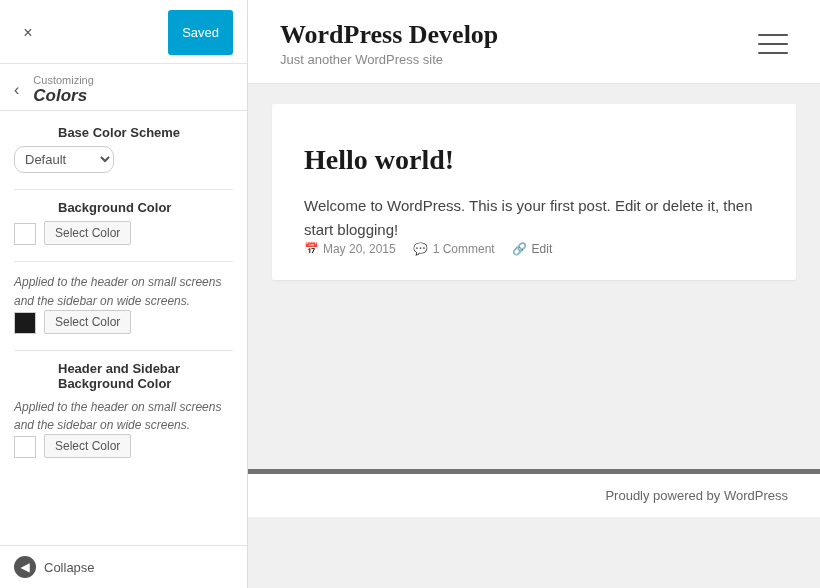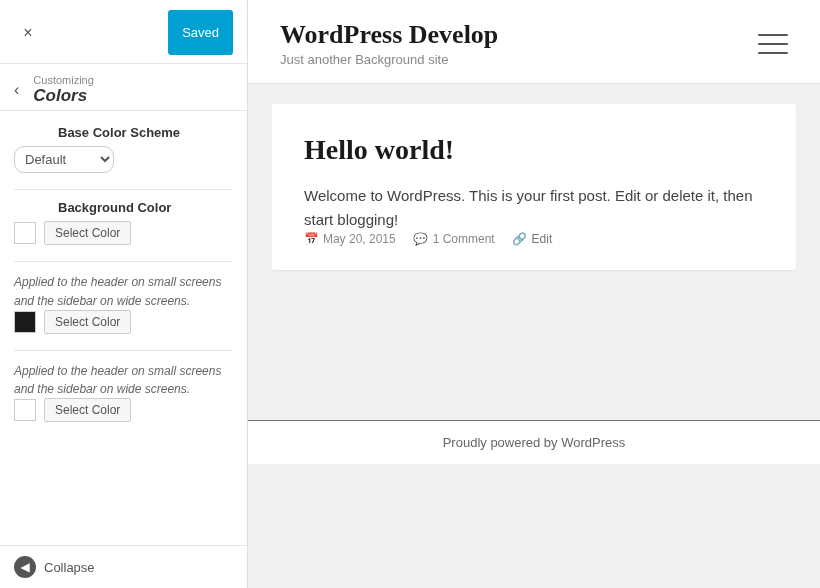--- a/index.html
+++ b/index.html
@@ -132,21 +132,21 @@
       font-size: 13px;
       padding: 4px 6px;
       border-radius: 10px;
       color: #555;
       cursor: pointer;
       min-width: 100px;
     }
 
     .color-row {
       display: flex;
-      align-items: center;
+      align-items: flex-end;
       gap: 8px;
     }
 
     .color-swatch {
       width: 22px;
       height: 22px;
       border: 1px solid #ccc;
       display: inline-block;
       cursor: pointer;
     }
@@ -200,21 +200,21 @@
       font-size: 13px;
       color: #555;
     }
 
     
     .preview-area {
       flex: 1;
       background: #6d28d9;
       display: flex;
       flex-direction: column;
-      height: 464px;
+      height: 517px;
       overflow: hidden;
     }
 
     .wp-site-header {
       background: #fff;
       padding: 20px 32px 16px 32px;
       display: flex;
       align-items: center;
       justify-content: space-between;
       border-bottom: 1px solid #e5e5e5;
@@ -257,21 +257,21 @@
       padding: 20px 24px;
       background: #f0f0f0;
       display: flex;
       flex-direction: column;
       gap: 16px;
     }
 
     .post-card {
       background: #fff;
       border-radius: 2px;
-      padding: 30px 32px 24px 32px;
+      padding: 40px 32px 24px 32px;
       box-shadow: 0 1px 2px rgba(0,0,0,0.06);
     }
 
     .post-title {
       font-size: 28px;
       font-weight: 700;
       color: #1a1a1a;
       font-family: Georgia, serif;
       margin-bottom: 18px;
     }
@@ -305,24 +305,24 @@
       text-decoration: none;
       font-size: 12px;
       display: flex;
       align-items: center;
       gap: 4px;
     }
 
     .wp-footer {
       background: #fff;
       padding: 14px 32px;
-      text-align: center;
+      text-align: right;
       font-size: 13px;
       color: #666;
-      border-top: 1px solid #737373;
+      border-top: 5px solid #737373;
     }
   </style>
 </head>
 <body>
 
 <div class="customizer-panel">
 
   <div class="panel-header">
     <div class="panel-header-left">
       <div class="close-btn">
@@ -370,20 +370,21 @@
       <span class="control-desc">Applied to the header on small screens and the sidebar on wide screens.</span>
       <div class="color-row">
         <div class="color-swatch black-swatch"></div>
         <button class="select-color-btn">Select Color</button>
       </div>
     </div>
 
     <hr class="divider">
 
     <div class="control-group">
+      <span class="control-label">Header and Sidebar Background Color</span>
       <span class="control-desc">Applied to the header on small screens and the sidebar on wide screens.</span>
       <div class="color-row">
         <div class="color-swatch white-swatch"></div>
         <button class="select-color-btn">Select Color</button>
       </div>
     </div>
 
   </div>
 
   <div class="panel-footer">
@@ -391,21 +392,21 @@
     <span class="collapse-label">Collapse</span>
   </div>
 
 </div>
 
 <div class="preview-area">
 
   <div class="wp-site-header">
     <div class="site-title-block">
       <div class="site-title">WordPress Develop</div>
-      <div class="site-tagline">Just another Background site</div>
+      <div class="site-tagline">Just another WordPress site</div>
     </div>
     <div class="menu-icon">
       <span></span>
       <span></span>
       <span></span>
     </div>
   </div>
 
   <div class="wp-content">
 

